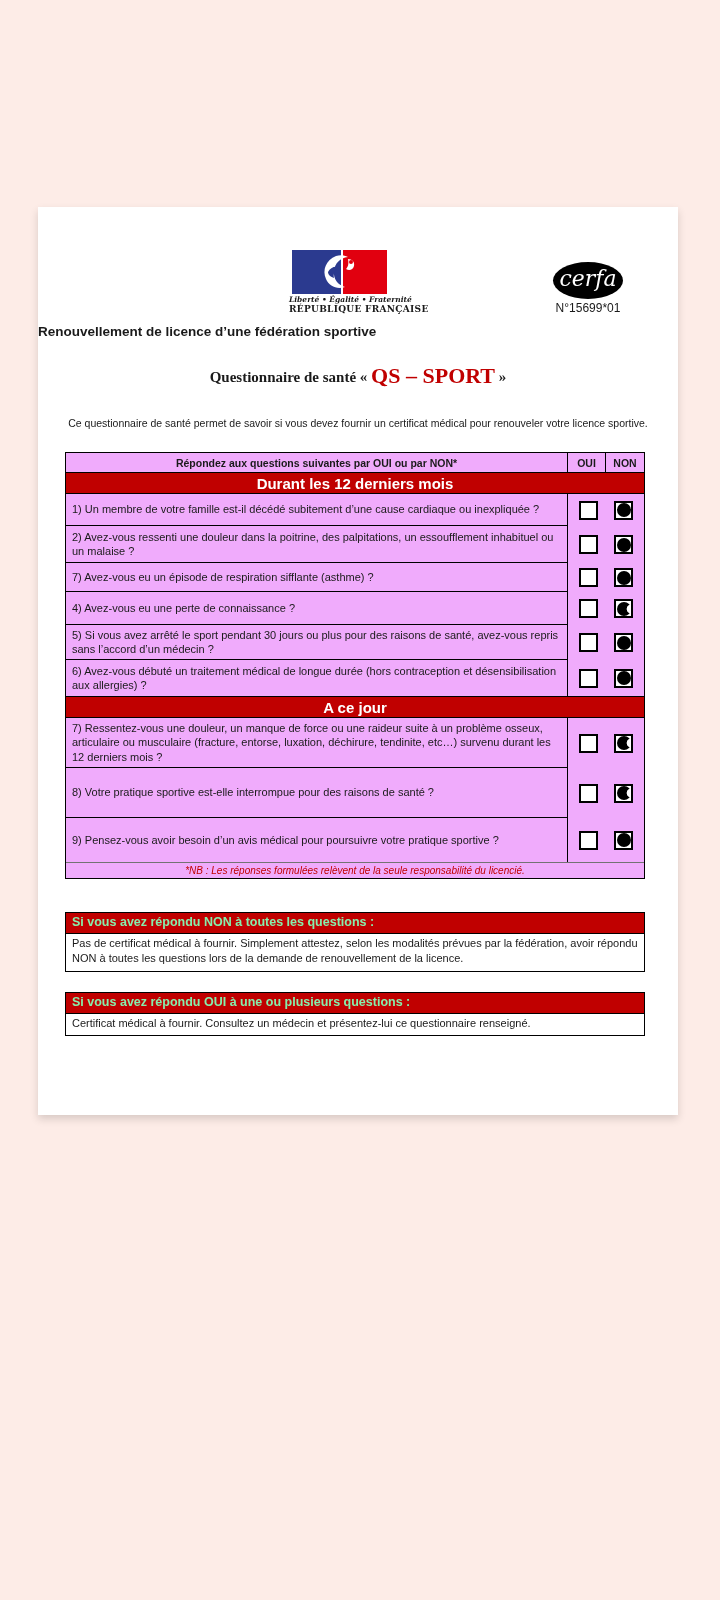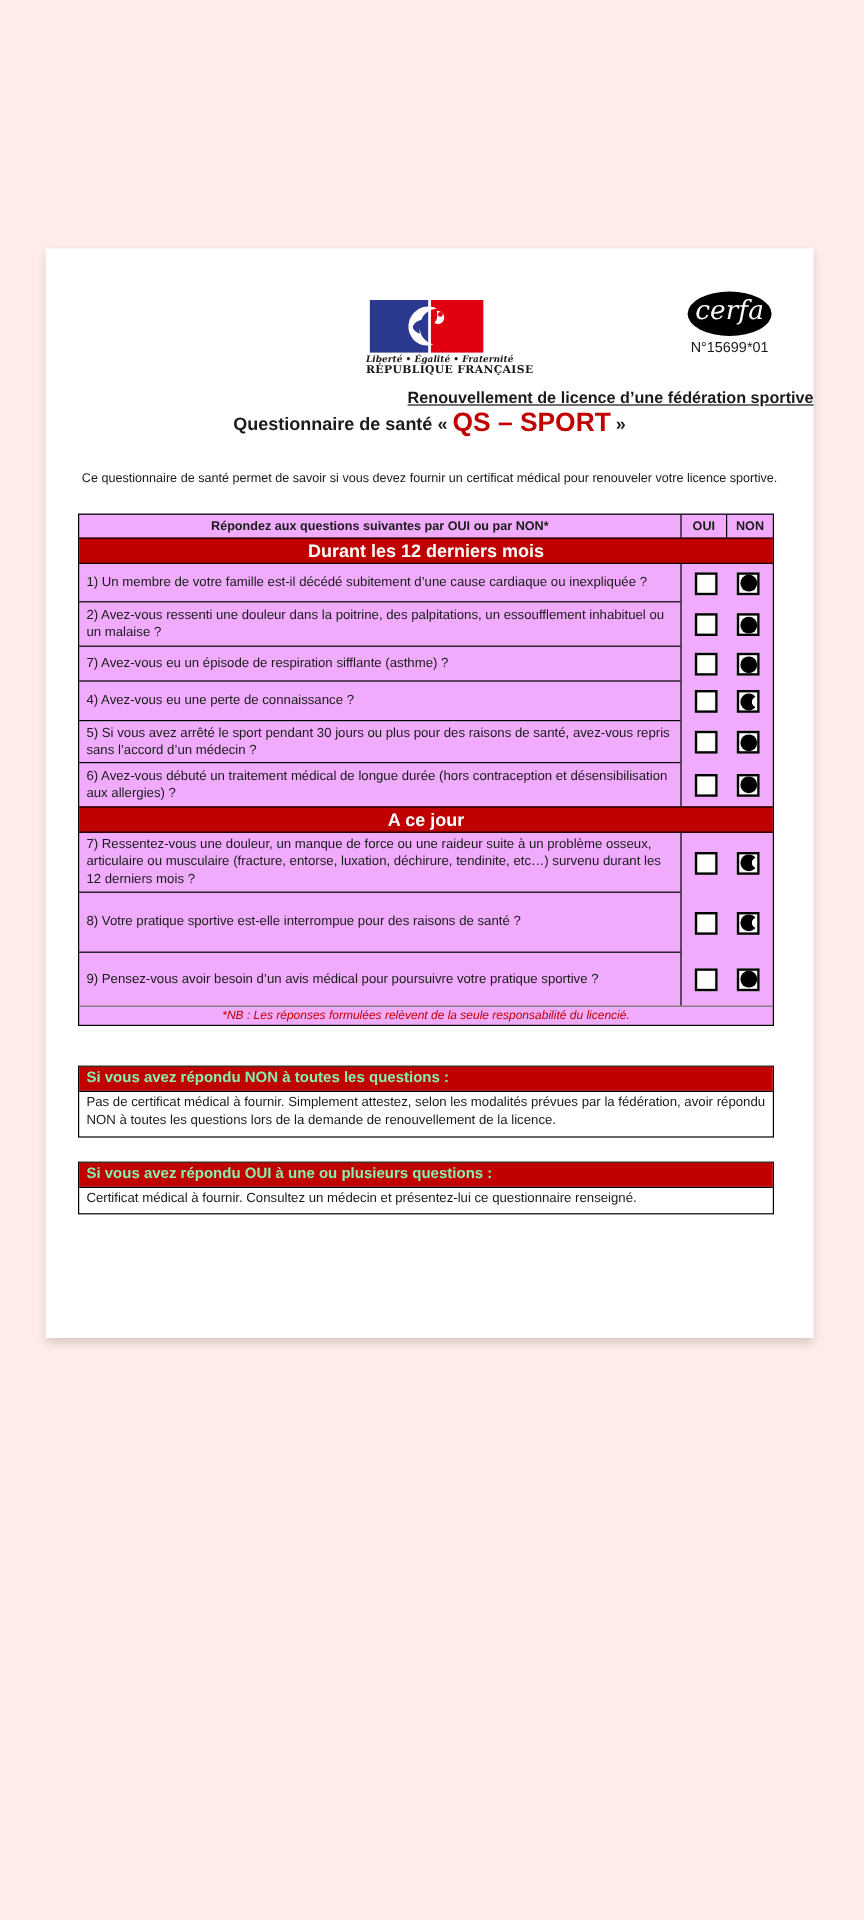--- a/index.html
+++ b/index.html
@@ -12,34 +12,34 @@
     overflow:hidden;
   }
   .page {
     position:absolute; top:207px; left:38px;
     width:640px; height:908px;
     background:#ffffff;
     box-shadow:0 4px 8px rgba(0,0,0,0.15);
     padding-top:117px;
   }
   
-  .rf-logo { position:absolute; top:43px; left:267px; width:100px; text-align:center; }
+  .rf-logo { position:absolute; top:43px; left:251px; width:100px; text-align:center; }
   .rf-flag { width:95px; height:44px; display:block; margin:0 auto; }
   .rf-motto { font-family:"DejaVu Serif", serif; font-style:italic; font-weight:bold; font-size:7.5px; margin-top:1px; white-space:nowrap; }
   .rf-country { font-family:"DejaVu Serif", serif; font-weight:bold; font-size:9px; letter-spacing:0.3px; white-space:nowrap; }
-  .cerfa { position:absolute; top:36px; left:514px; width:72px; text-align:center;margin-left:20px; }
+  .cerfa { position:absolute; top:55px; left:514px; width:72px; text-align:center; }
   .cerfa-oval {
     width:70px; height:37px; background:#000; border-radius:50%;
     display:flex; align-items:center; justify-content:center; margin:0 auto;
   }
   .cerfa-oval span { color:#fff; font-family:"DejaVu Serif", serif; font-style:italic; font-size:22px; line-height:1; padding-bottom:3px; }
   .cerfa-num { font-size:12px; font-weight:normal; margin-top:2px; white-space:nowrap; }
   
-  .title { text-align:right; font-size:13.5px; font-weight:bold;text-decoration:underline; }
-  .subtitle { text-align:center; font-size:15px; font-weight:bold; }
+  .title { text-align:left; font-size:13.5px; font-weight:bold; }
+  .subtitle { text-align:center; margin-top:24px; font-size:15px; font-weight:bold;font-family:Liberation Serif, serif; }
   .subtitle .qs { color:#c00000; font-size:22px; vertical-align:-1px; }
   .intro { text-align:center; margin-top:28px; font-size:10.5px; white-space:nowrap; }
   
   .qtable { margin:23px 0 0 27px; width:580px; border:1.5px solid #000; background:#f0abfc; }
   .thead { display:flex; height:19px; }
   .th { font-weight:bold; font-size:10.5px; display:flex; align-items:center; justify-content:center; }
   .th.qh { flex:1; }
   .th.ouih { width:38px; border-left:1px solid #000; }
   .th.nonh { width:39px; border-left:1px solid #000; }
   .banner {

